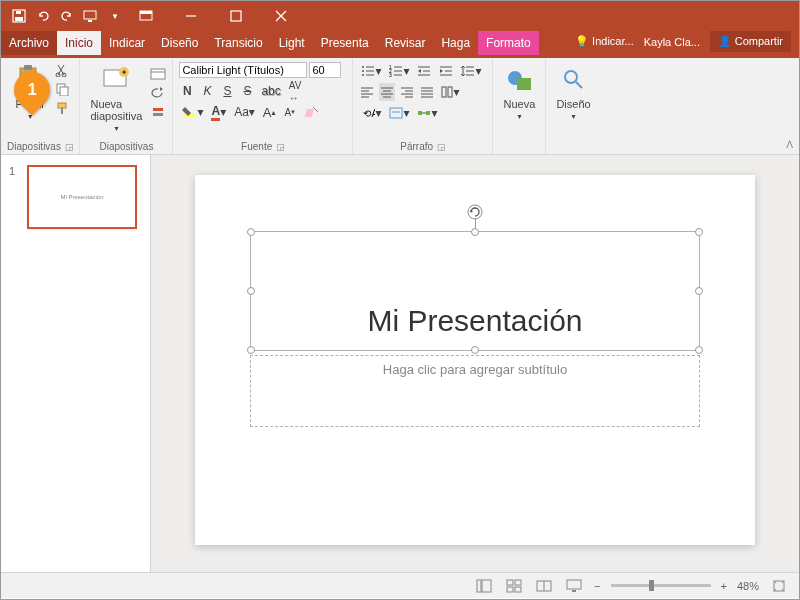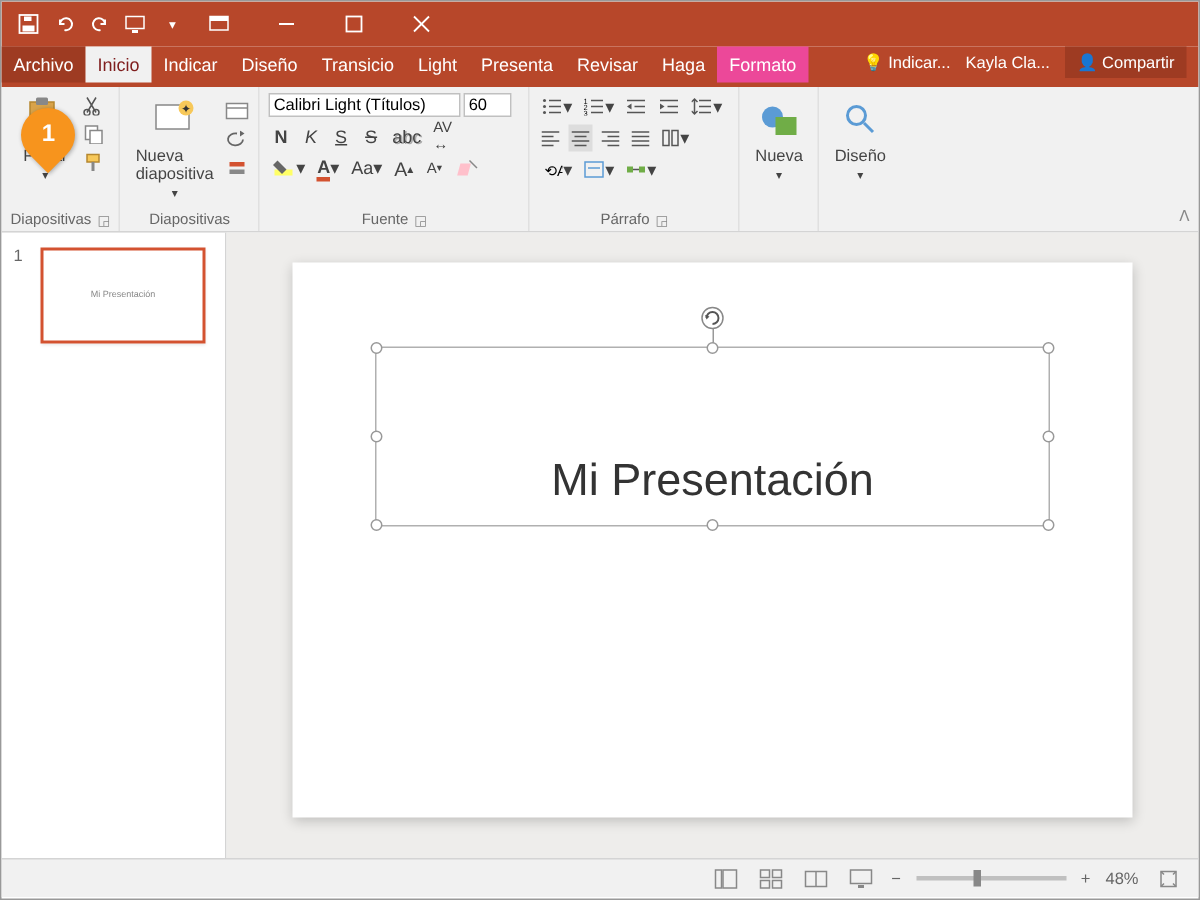--- a/index.html
+++ b/index.html
@@ -413,20 +413,23 @@
         <div class="handle" style="top:-4px;left:-4px;"></div>
         <div class="handle" style="top:-4px;left:50%;margin-left:-4px;"></div>
         <div class="handle" style="top:-4px;right:-4px;"></div>
         <div class="handle" style="top:50%;left:-4px;margin-top:-4px;"></div>
         <div class="handle" style="top:50%;right:-4px;margin-top:-4px;"></div>
         <div class="handle" style="bottom:-4px;left:-4px;"></div>
         <div class="handle" style="bottom:-4px;left:50%;margin-left:-4px;"></div>
         <div class="handle" style="bottom:-4px;right:-4px;"></div>
         <div class="title-text">Mi Presentación</div>
       </div>
+      <div class="subtitle-box">
+        <span>Haga clic para agregar subtítulo</span>
+      </div>
     </div>
   </div>
 </div>
 
 <div class="statusbar">
   <span class="view-btn">
       <svg width="16" height="14">
         <rect x="1" y="1" width="4" height="12" fill="none" stroke="#888"></rect>
         <rect x="6" y="1" width="9" height="12" fill="none" stroke="#888"></rect>
       </svg>

